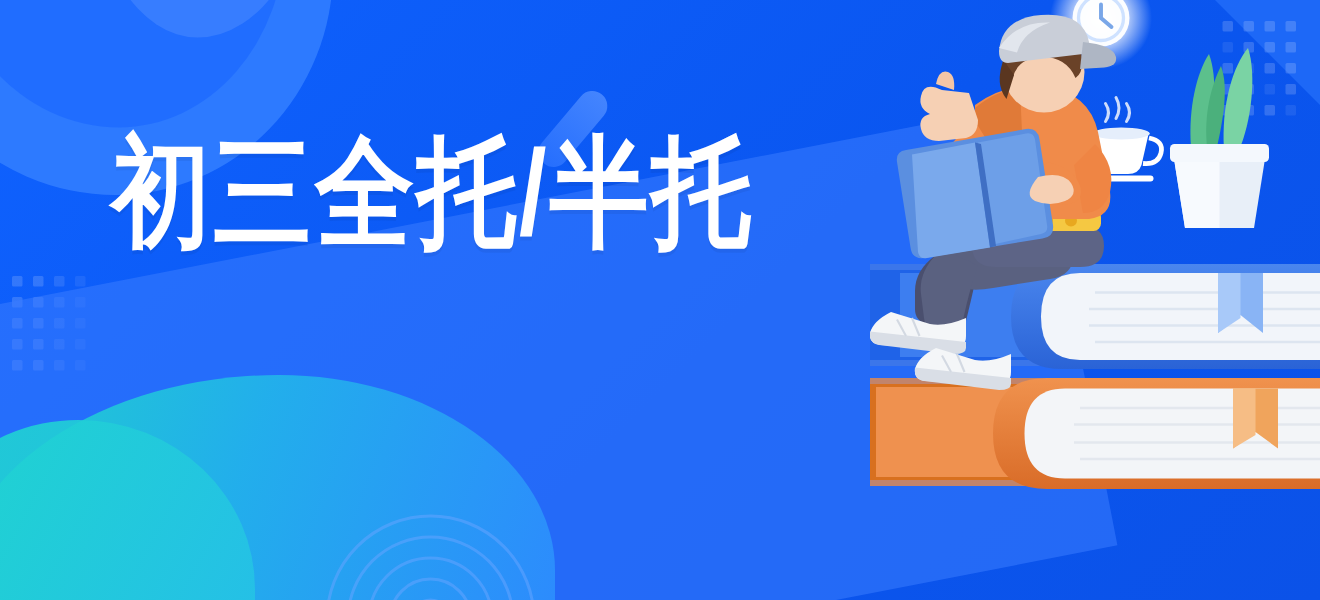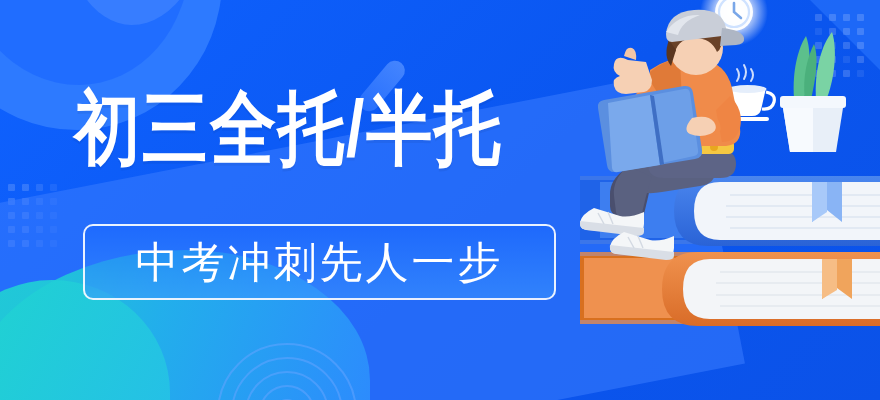--- a/index.html
+++ b/index.html
@@ -354,17 +354,14 @@
         <path d="M28 103 L70 95 L80 165 L38 172 q-5 1 -6 -4 Z" fill="#7aa9ec"></path>
         <path d="M72 95 L104 89 q5 -1 6 4 L118 150 q1 5 -4 6 L82 163 Z" fill="#6d9fe8"></path>
         <path d="M70 95 L74 96 L84 164 L80 165 Z" fill="#3f6fc4"></path>
       </g>
       <path d="M112 118 q16 -4 22 4 q5 8 -4 12 q-10 4 -20 0 q-8 -4 2 -16 Z" fill="#f6d0b4"></path>
     </g>
   </svg>
 
   <div class="headline">初三全托/半托</div>
 
-  <div class="subtitle-box">
-    <span class="subtitle-text">中考冲刺先人一步</span>
-  </div>
 
 </div>
 
 </body></html>

